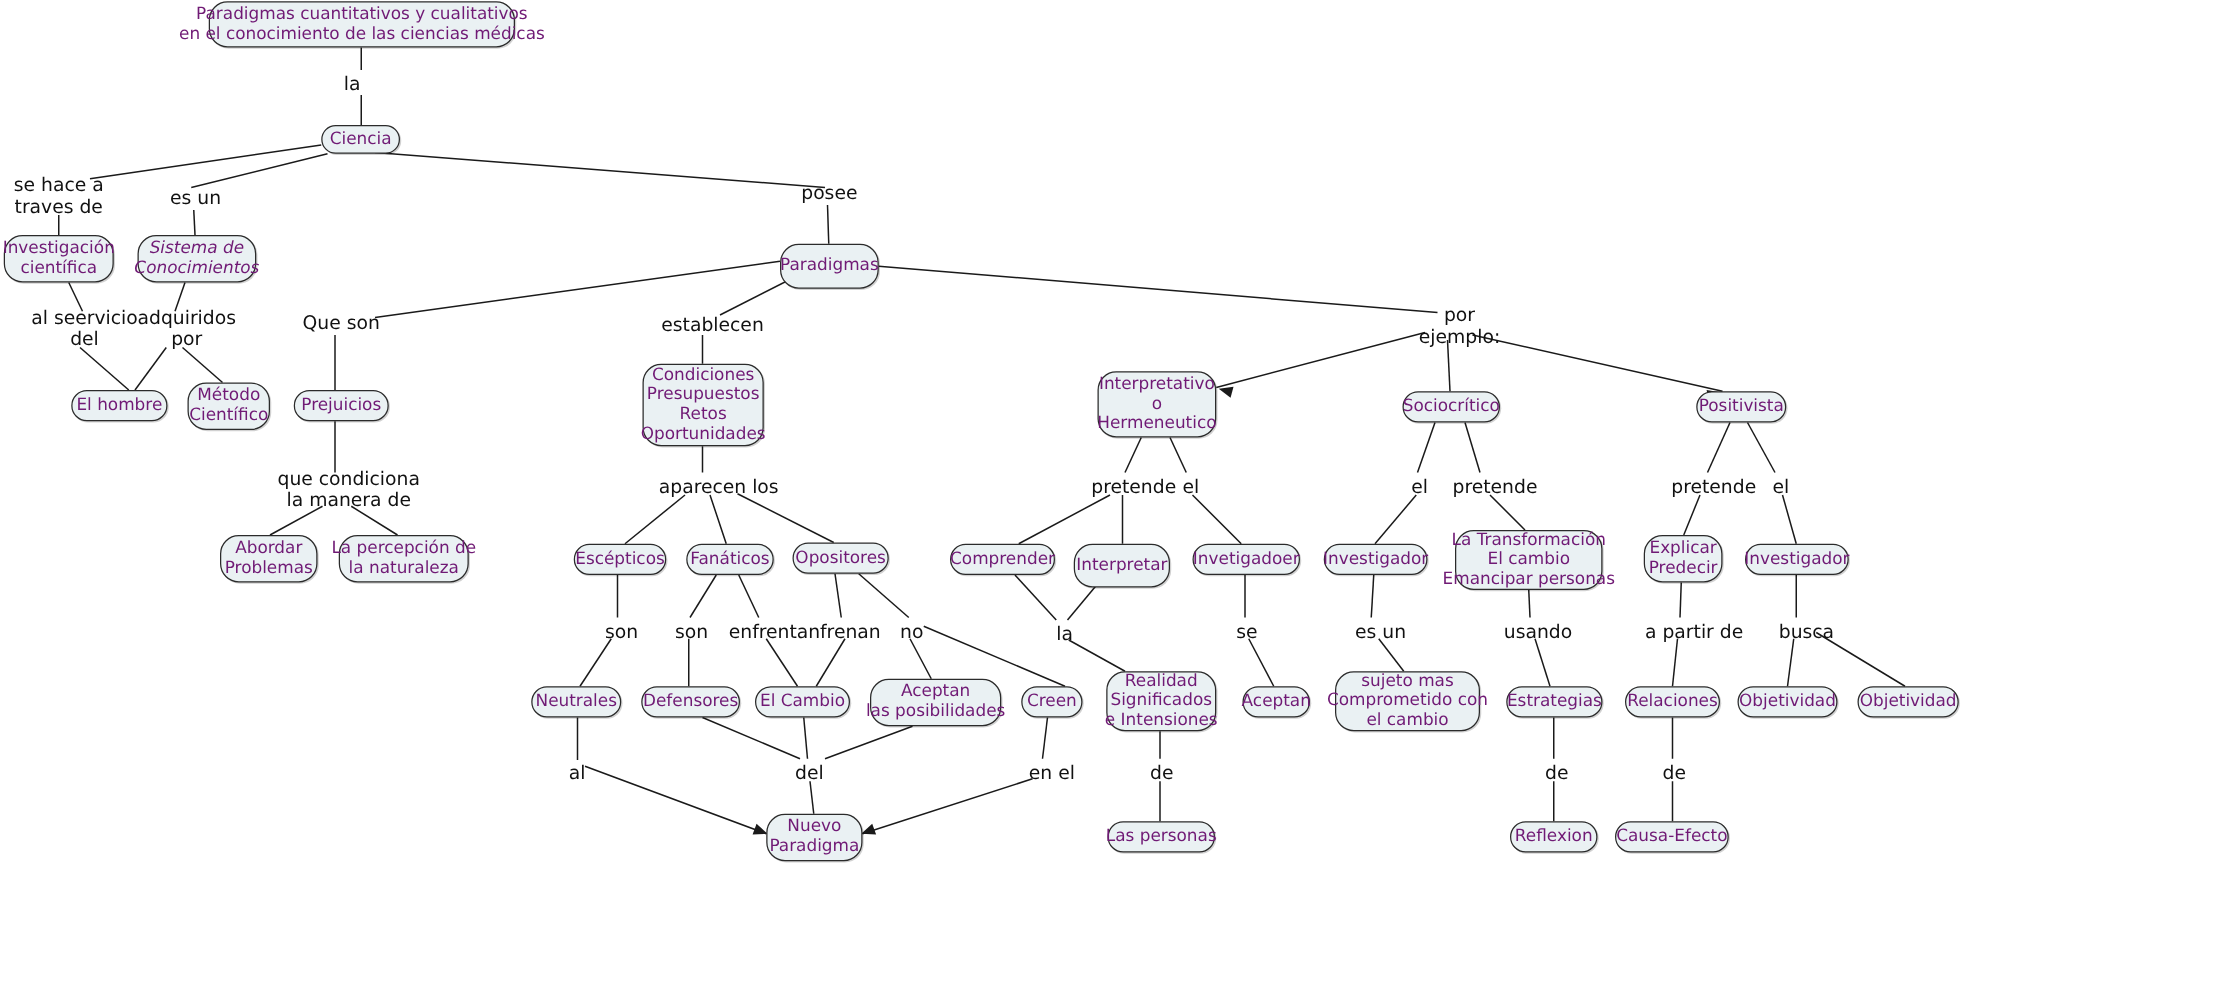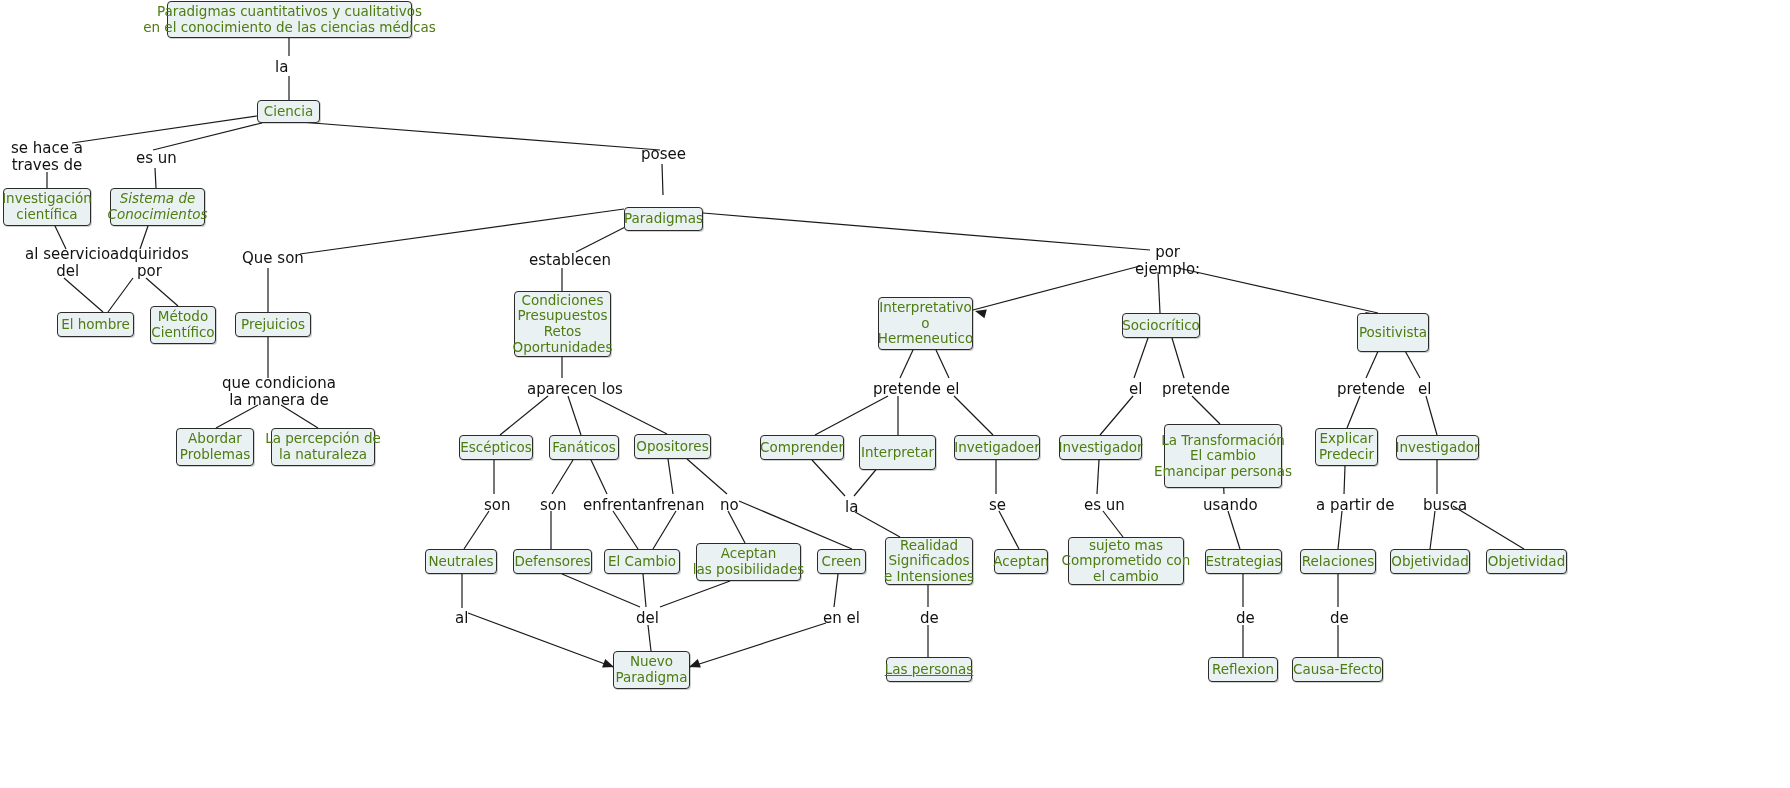--- a/index.html
+++ b/index.html
@@ -1,20 +1,20 @@
 <!DOCTYPE html>
 <html><head>
 <meta charset="utf-8">
 <style>
   html,body{margin:0;padding:0;background:#ffffff;}
   body{font-family:"DejaVu Sans","Liberation Sans",sans-serif;}
   #canvas{position:relative;width:1790px;height:788px;overflow:hidden;background:#fff;}
   #edges{position:absolute;left:0;top:0;width:1790px;height:788px;}
   .node{position:absolute;box-sizing:border-box;background:#eaf1f3;border:1px solid #2b2b2b;
-        border-radius:4px;color:#4d7c0f;text-align:center;display:flex;align-items:center;
+        border-radius:15px;color:#701a75;text-align:center;display:flex;align-items:center;
         justify-content:center;line-height:1.16;white-space:pre;font-size:13.5px;
         box-shadow:1px 1px 0 rgba(0,0,0,0.18);}
   .elabel{position:absolute;color:#111;font-size:15px;text-align:center;white-space:pre;
           line-height:1.16;background:transparent;}
 </style>
 </head>
 <body>
 
 <div id="canvas">
   <svg id="edges" viewBox="0 0 1790 788">
@@ -107,21 +107,21 @@
       <div class="node" style="left: 167px; top: 1px; width: 245px; height: 37px;">Paradigmas cuantitativos y cualitativos
 en el conocimiento de las ciencias médicas</div>
       <div class="node" style="left: 257px; top: 100px; width: 63px; height: 23px;">Ciencia</div>
       <div class="node" style="left: 3px; top: 188px; width: 88px; height: 38px;">Investigación
 científica</div>
       <div class="node" style="left: 110px; top: 188px; width: 95px; height: 38px; font-style: italic;">Sistema de
 Conocimientos</div>
       <div class="node" style="left: 57px; top: 312px; width: 77px; height: 25px;">El hombre</div>
       <div class="node" style="left: 150px; top: 306px; width: 66px; height: 38px;">Método
 Científico</div>
-      <div class="node" style="left: 624px; top: 207px; width: 79px; height: 24px;">Paradigmas</div>
+      <div class="node" style="left: 624px; top: 195px; width: 79px; height: 36px;">Paradigmas</div>
       <div class="node" style="left: 235px; top: 312px; width: 76px; height: 25px;">Prejuicios</div>
       <div class="node" style="left: 176px; top: 428px; width: 78px; height: 38px;">Abordar
 Problemas</div>
       <div class="node" style="left: 271px; top: 428px; width: 104px; height: 38px;">La percepción de
 la naturaleza</div>
       <div class="node" style="left: 514px; top: 291px; width: 97px; height: 66px;">Condiciones
 Presupuestos
 Retos
 Oportunidades</div>
       <div class="node" style="left: 459px; top: 435px; width: 74px; height: 25px;">Escépticos</div>
@@ -138,32 +138,32 @@
       <div class="node" style="left: 878px; top: 297px; width: 95px; height: 53px;">Interpretativo
 o
 Hermeneutico</div>
       <div class="node" style="left: 760px; top: 435px; width: 84px; height: 25px;">Comprender</div>
       <div class="node" style="left: 859px; top: 435px; width: 77px; height: 35px;">Interpretar</div>
       <div class="node" style="left: 954px; top: 435px; width: 86px; height: 25px;">Invetigadoer</div>
       <div class="node" style="left: 885px; top: 537px; width: 88px; height: 48px;">Realidad
 Significados
 e Intensiones</div>
       <div class="node" style="left: 994px; top: 549px; width: 54px; height: 25px;">Aceptan</div>
-      <div class="node" style="left: 886px; top: 657px; width: 86px; height: 25px; text-decoration: underline;">Las personas</div>
+      <div class="node" style="left: 886px; top: 657px; width: 86px; height: 25px;">Las personas</div>
       <div class="node" style="left: 1122px; top: 313px; width: 78px; height: 25px;">Sociocrítico</div>
       <div class="node" style="left: 1059px; top: 435px; width: 83px; height: 25px;">Investigador</div>
-      <div class="node" style="left: 1164px; top: 424px; width: 118px; height: 64px;">La Transformación
+      <div class="node" style="left: 1164px; top: 424px; width: 118px; height: 48px;">La Transformación
 El cambio
 Emancipar personas</div>
       <div class="node" style="left: 1068px; top: 537px; width: 116px; height: 48px;">sujeto mas
 Comprometido con
 el cambio</div>
       <div class="node" style="left: 1205px; top: 549px; width: 77px; height: 25px;">Estrategias</div>
       <div class="node" style="left: 1208px; top: 657px; width: 70px; height: 25px;">Reflexion</div>
-      <div class="node" style="left: 1357px; top: 313px; width: 72px; height: 39px;">Positivista</div>
+      <div class="node" style="left: 1357px; top: 313px; width: 72px; height: 25px;">Positivista</div>
       <div class="node" style="left: 1315px; top: 428px; width: 63px; height: 38px;">Explicar
 Predecir</div>
       <div class="node" style="left: 1396px; top: 435px; width: 83px; height: 25px;">Investigador</div>
       <div class="node" style="left: 1300px; top: 549px; width: 76px; height: 25px;">Relaciones</div>
       <div class="node" style="left: 1292px; top: 657px; width: 91px; height: 25px;">Causa-Efecto</div>
       <div class="node" style="left: 1390px; top: 549px; width: 80px; height: 25px;">Objetividad</div>
       <div class="node" style="left: 1486px; top: 549px; width: 81px; height: 25px;">Objetividad</div>
     </div>
   <div id="labels">
       <div class="elabel" style="left: 275px; top: 59px;">la</div>

